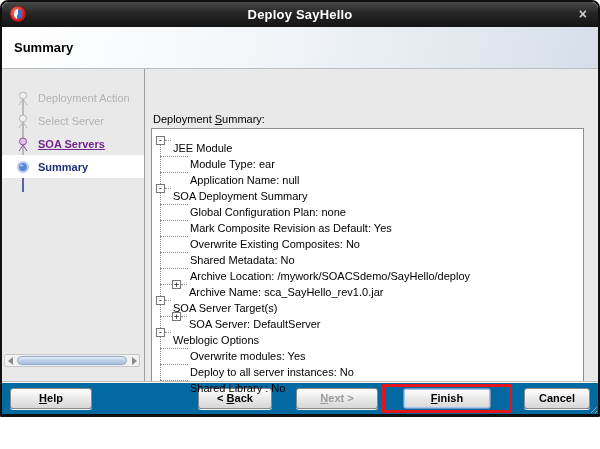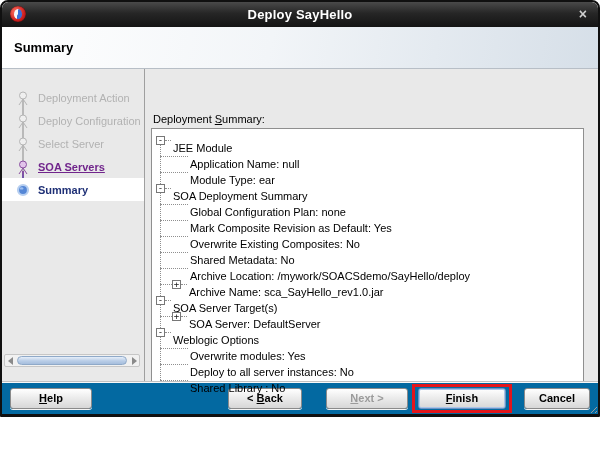--- a/index.html
+++ b/index.html
@@ -124,21 +124,21 @@
     height: 21px; font-size: 11px; font-weight: bold; color: #000;
     border: 1px solid #8a8a8a; border-radius: 3px;
     background: linear-gradient(#ffffff, #ececec 45%, #d7d7d7);
     display: inline-flex; align-items: center; justify-content: center;
     box-shadow: 0 1px 0 #f5f5f5;
   }
   .btn-help { position: absolute; left: 8px; width: 82px; }
   .right-cluster { position: absolute; right: 8px; display: flex; align-items: center; }
   .btn-back { width: 74px; margin-right: 24px; }
   .btn-next { width: 82px; margin-right: 4px; color: #9b9b9b; }
-  .finish-highlight { border: 3px solid #e3151b; padding: 1px 3px; margin-right: 12px; }
+  .finish-highlight { border: 3px solid #e3151b; padding: 1px 18px; margin-right: 12px; }
   .btn-finish { width: 88px; border-color: #6d93c4; box-shadow: inset 0 0 0 1px #a9c4e8; }
   .btn-cancel { width: 66px; }
   .resize-grip {
     position: absolute; right: 1px; bottom: 1px; width: 9px; height: 9px;
     background: repeating-linear-gradient(135deg, transparent 0 2px, #9a9a9a 2px 3px);
     clip-path: polygon(100% 0, 100% 100%, 0 100%);
   }
 </style>
 </head>
 <body>
@@ -164,29 +164,20 @@
       <div class="step step-disabled">
         <span class="step-icon">
           <svg width="16" height="16" viewBox="0 0 16 16">
               <circle cx="8" cy="5.5" r="3.5" fill="#efefef" stroke="#b5b5b5"></circle>
               <path d="M8 9 L4 15 M8 9 L12 15" stroke="#b5b5b5" fill="none"></path>
             </svg>
         </span>
         <span class="step-label">Deployment Action</span>
       </div>
 
-      <div class="step step-disabled">
-        <span class="step-icon">
-          <svg width="16" height="16" viewBox="0 0 16 16">
-              <circle cx="8" cy="5.5" r="3.5" fill="#efefef" stroke="#b5b5b5"></circle>
-              <path d="M8 9 L4 15 M8 9 L12 15" stroke="#b5b5b5" fill="none"></path>
-            </svg>
-        </span>
-        <span class="step-label">Deploy Configuration</span>
-      </div>
 
       <div class="step step-disabled">
         <span class="step-icon">
           <svg width="16" height="16" viewBox="0 0 16 16">
               <circle cx="8" cy="5.5" r="3.5" fill="#efefef" stroke="#b5b5b5"></circle>
               <path d="M8 9 L4 15 M8 9 L12 15" stroke="#b5b5b5" fill="none"></path>
             </svg>
         </span>
         <span class="step-label">Select Server</span>
       </div>
@@ -228,25 +219,25 @@
       <div class="tree-panel">
         <div class="spine"></div>
 
         <div class="trow root">
           <span class="tbox">-</span>
             <span class="dash w6"></span>
           <span class="tlabel">JEE Module</span>
         </div>
         <div class="trow lvl1">
           <span class="dash w28"></span>
+            <span class="tlabel">Module Type: ear</span>
+        </div>
+        <div class="trow lvl1">
+          <span class="dash w28"></span>
             <span class="tlabel">Application Name: null</span>
-        </div>
-        <div class="trow lvl1">
-          <span class="dash w28"></span>
-            <span class="tlabel">Module Type: ear</span>
         </div>
 
         <div class="trow root">
           <span class="tbox">-</span>
             <span class="dash w6"></span>
           <span class="tlabel">SOA Deployment Summary</span>
         </div>
         <div class="trow lvl1">
           <span class="dash w28"></span>
             <span class="tlabel">Global Configuration Plan: none</span>

